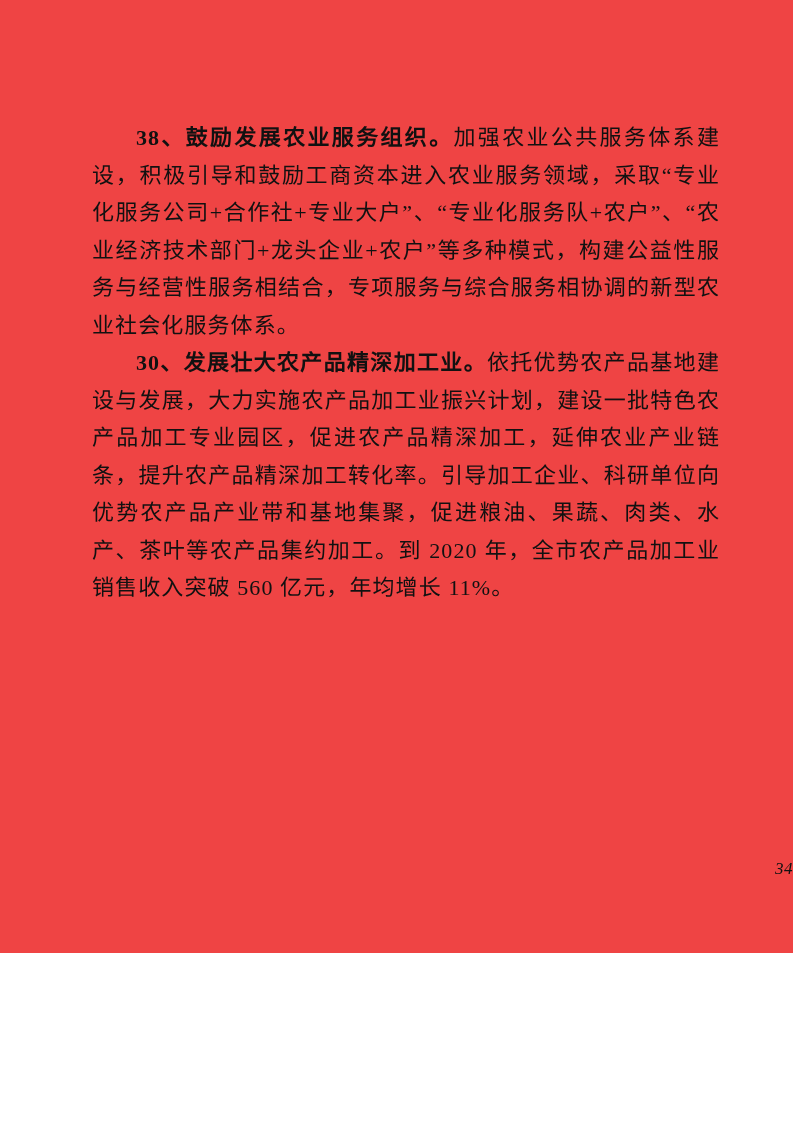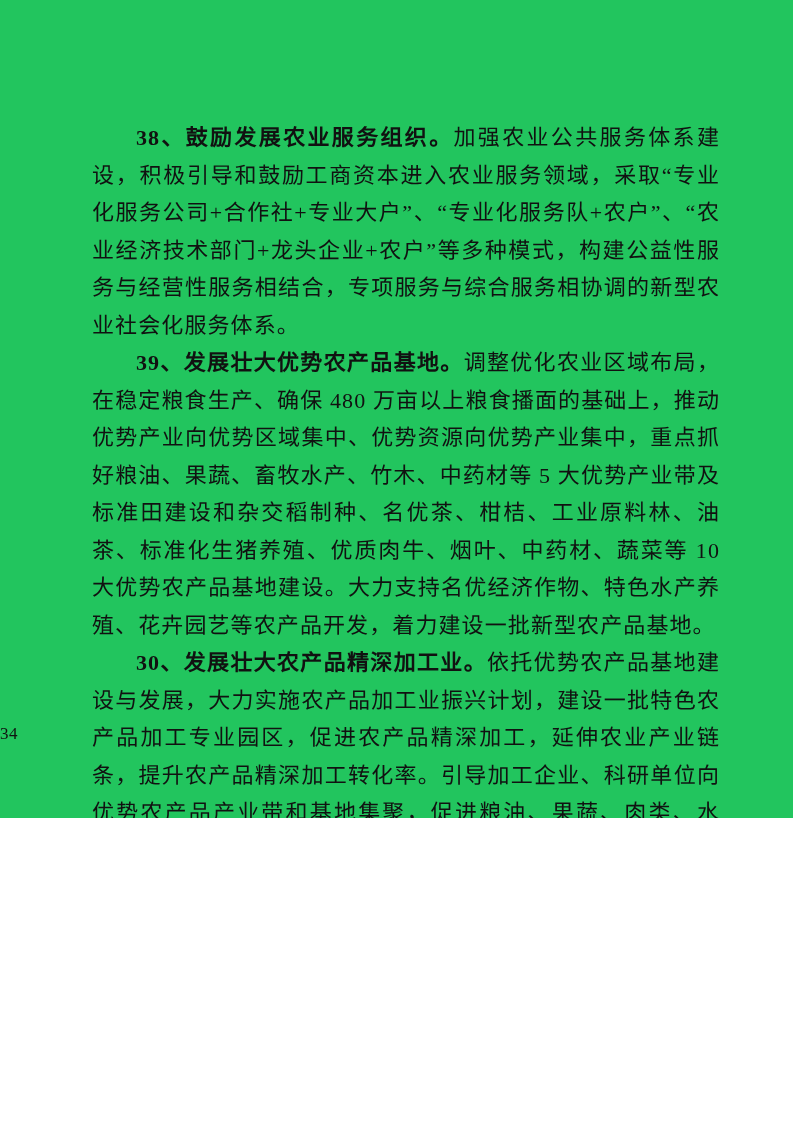--- a/index.html
+++ b/index.html
@@ -4,22 +4,22 @@
 <title>Document Page</title>
 <style>
   * { margin: 0; padding: 0; box-sizing: border-box; }
   html, body {
     background: #ffffff;
     font-family: "Liberation Serif", serif;
   }
   .page {
     position: relative;
     width: 793px;
-    height: 818px;
-    background: #22c55e;
+    height: 953px;
+    background: #ef4444;
     color: #111111;
     overflow: hidden;
   }
   .content {
     position: absolute;
     left: 92px;
     top: 119px;
     width: 628px;
   }
   .para {
@@ -46,35 +46,35 @@
     white-space: nowrap;
   }
   .section-heading .heading-label {
     margin-right: 0.95em;
   }
   .page-number {
     position: absolute;
     left: 0;
     right: 0;
     bottom: 74px;
-    text-align: left;
+    text-align: right;
     font-size: 17px;
     letter-spacing: 0.5px;
     color: #111111;
+    font-style: italic;
   }
 </style>
 </head>
 <body>
 
 <div class="page">
   <div class="content">
 
     <p class="para"><span class="lead">38、鼓励发展农业服务组织。</span><span>加强农业公共服务体系建设，积极引导和鼓励工商资本进入农业服务领域，采取“专业化服务公司+合作社+专业大户”、“专业化服务队+农户”、“农业经济技术部门+龙头企业+农户”等多种模式，构建公益性服务与经营性服务相结合，专项服务与综合服务相协调的新型农业社会化服务体系。</span></p>
 
 
-    <p class="para"><span class="lead">39、发展壮大优势农产品基地。</span><span>调整优化农业区域布局，在稳定粮食生产、确保 480 万亩以上粮食播面的基础上，推动优势产业向优势区域集中、优势资源向优势产业集中，重点抓好粮油、果蔬、畜牧水产、竹木、中药材等 5 大优势产业带及标准田建设和杂交稻制种、名优茶、柑桔、工业原料林、油茶、标准化生猪养殖、优质肉牛、烟叶、中药材、蔬菜等 10 大优势农产品基地建设。大力支持名优经济作物、特色水产养殖、花卉园艺等农产品开发，着力建设一批新型农产品基地。</span></p>
 
     <p class="para"><span class="lead">30、发展壮大农产品精深加工业。</span><span>依托优势农产品基地建设与发展，大力实施农产品加工业振兴计划，建设一批特色农产品加工专业园区，促进农产品精深加工，延伸农业产业链条，提升农产品精深加工转化率。引导加工企业、科研单位向优势农产品产业带和基地集聚，促进粮油、果蔬、肉类、水产、茶叶等农产品集约加工。到 2020 年，全市农产品加工业销售收入突破 560 亿元，年均增长 11%。</span></p>
 
   </div>
 
   <div class="page-number">34</div>
 </div>
 
 </body></html>

